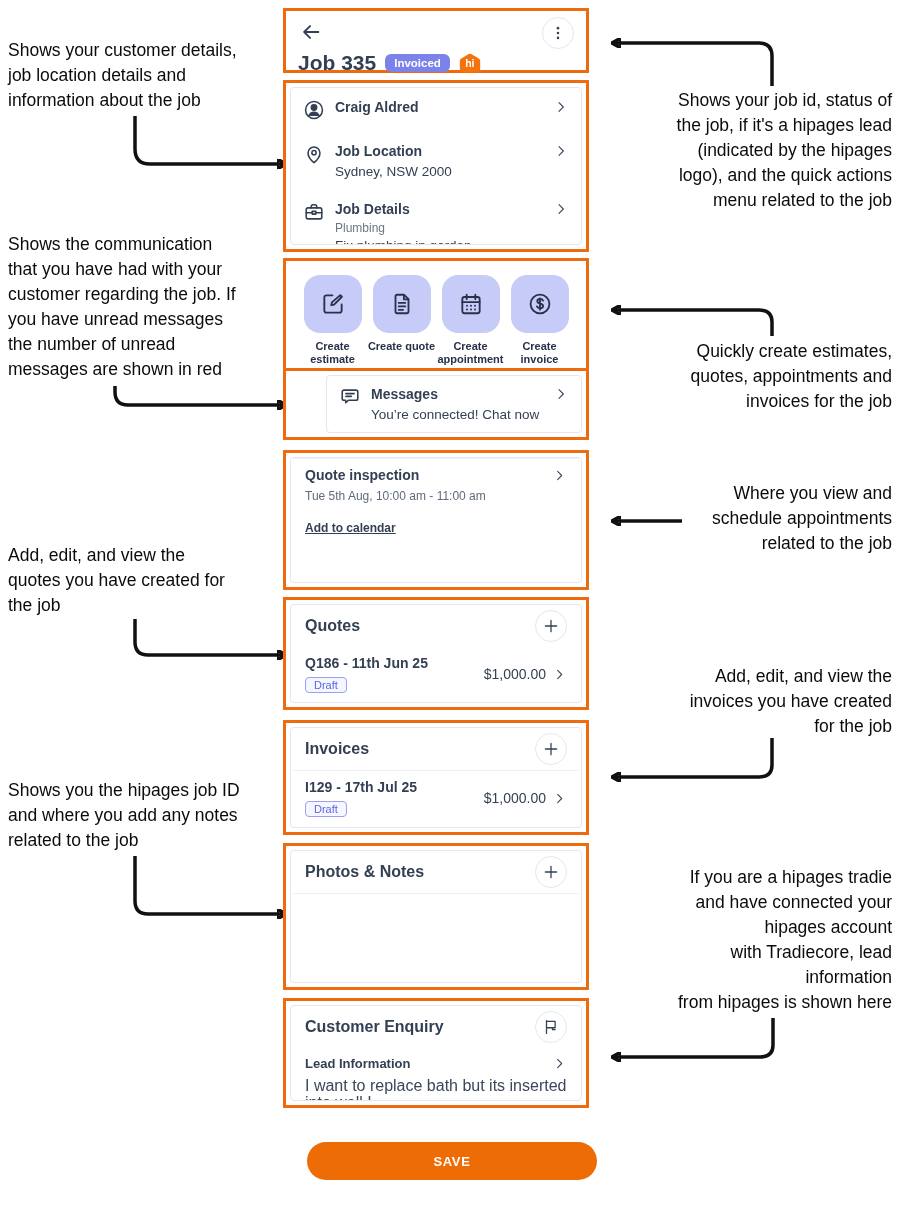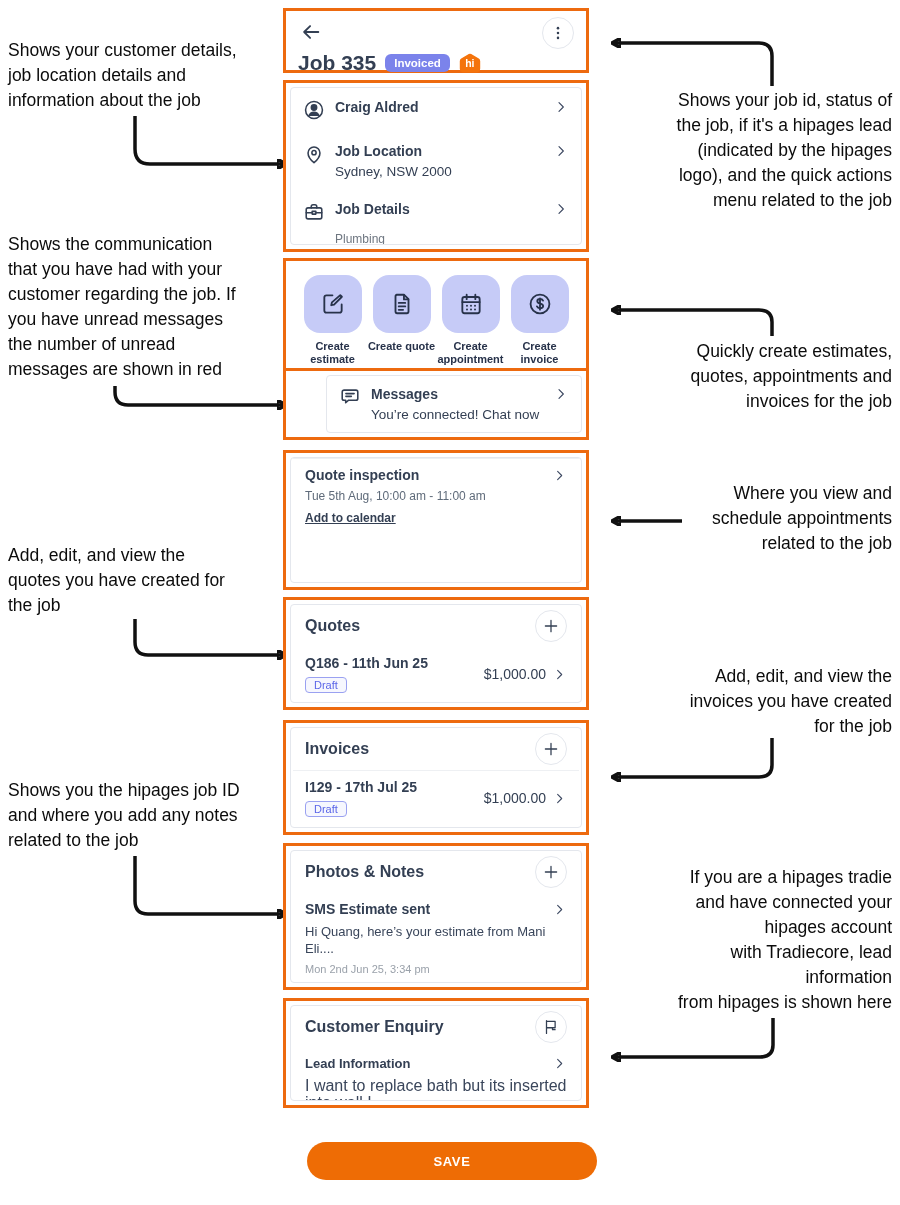--- a/index.html
+++ b/index.html
@@ -31,36 +31,36 @@
   .statusbadge{background:var(--badge);color:#fff;font-size:11.5px;font-weight:700;
                padding:3px 9px;border-radius:6px;}
   .hilogo{position:relative;width:22px;height:20px;flex:none;}
   .hilogo span{position:absolute;left:0;right:0;top:4px;text-align:center;
                color:#fff;font-size:10.5px;font-weight:800;}
   
   .prow{display:flex;align-items:flex-start;gap:10px;padding:11px 12px;}
   .prow .rowtext{flex:1;min-width:0;}
   .itmtitle{font-size:14px;font-weight:700;color:var(--ink);}
   .subline{font-size:13.5px;color:var(--ink);margin-top:5px;}
-  .grayline{font-size:12px;color:var(--muted);margin-top:15px;}
+  .grayline{font-size:12px;color:var(--muted);margin-top:4px;}
   .divider{height:1px;background:#EEF0F3;margin:0 2px;}
   
   .qarow{display:flex;justify-content:space-between;padding:10px 8px 4px;}
   .qa{width:70px;text-align:center;cursor:pointer;}
   .qatile{width:58px;height:58px;border-radius:16px;background:var(--tile);
           margin:0 auto 7px;display:flex;align-items:center;justify-content:center;color:#27324A;}
   .qalabel{font-size:11px;line-height:13px;color:#27324A;}
   
   .sechead{display:flex;align-items:center;justify-content:space-between;padding:5px 14px 5px;}
   .sectitle{font-size:16px;font-weight:700;color:var(--ink);}
   .itm{padding:8px 14px 10px;}
   .itmhead{display:flex;align-items:center;justify-content:space-between;gap:8px;}
   .timeline{font-size:12px;color:#5F6B7A;margin-top:6px;}
   .linktext{font-size:12px;font-weight:700;color:var(--ink);text-decoration:underline;
-            margin-top:8px;display:inline-block;}
+            margin-top:18px;display:inline-block;}
   .moneyrow{display:flex;align-items:center;justify-content:space-between;}
   .draftbadge{display:inline-block;border:1px solid #9AA1F1;color:var(--draft);background:#F6F7FE;
               font-size:11px;padding:1px 8px;border-radius:4px;margin-top:6px;}
   .amount{display:flex;align-items:center;gap:6px;font-size:14px;color:var(--ink);}
   .bodytext{font-size:13px;color:#3A465B;margin-top:6px;line-height:17px;}
   .stamp{font-size:11px;color:#9AA1AA;margin-top:6px;}
   .savebtn{position:absolute;left:307px;top:1142px;width:290px;height:38px;background:var(--save);
            border:none;border-radius:19px;color:#fff;font-weight:700;font-size:13px;
            letter-spacing:.6px;cursor:pointer;font-family:"Liberation Sans",sans-serif;}
 </style>
@@ -337,30 +337,20 @@
   <div class="card">
     <div class="sechead">
       <span class="sectitle">Photos &amp; Notes</span>
       <button class="circbtn">
           <svg class="ic" width="18" height="18" viewBox="0 0 24 24">
             <path d="M12 4.5v15 M4.5 12h15"></path>
           </svg>
         </button>
     </div>
     <div class="divider"></div>
-    <div class="itm">
-      <div class="itmhead">
-        <span class="itmtitle">SMS Estimate sent</span>
-        <svg class="ic chev" width="15" height="15" viewBox="0 0 24 24">
-            <path d="M9 5.5 15.5 12 9 18.5"></path>
-          </svg>
-      </div>
-      <div class="bodytext" style="max-width:250px;">Hi Quang, here’s your estimate from Mani Eli....</div>
-      <div class="stamp">Mon 2nd Jun 25, 3:34 pm</div>
-    </div>
   </div>
 </div>
 
 <div class="obox" style="top:998px;height:110px;">
   <div class="card">
     <div class="sechead">
       <span class="sectitle">Customer Enquiry</span>
       <button class="circbtn">
           <svg class="ic" width="18" height="18" viewBox="0 0 24 24">
             <path d="M6 3.5v17 M6 4.5h11.5v8.5H6 M14 13v2.5h3.5"></path>

